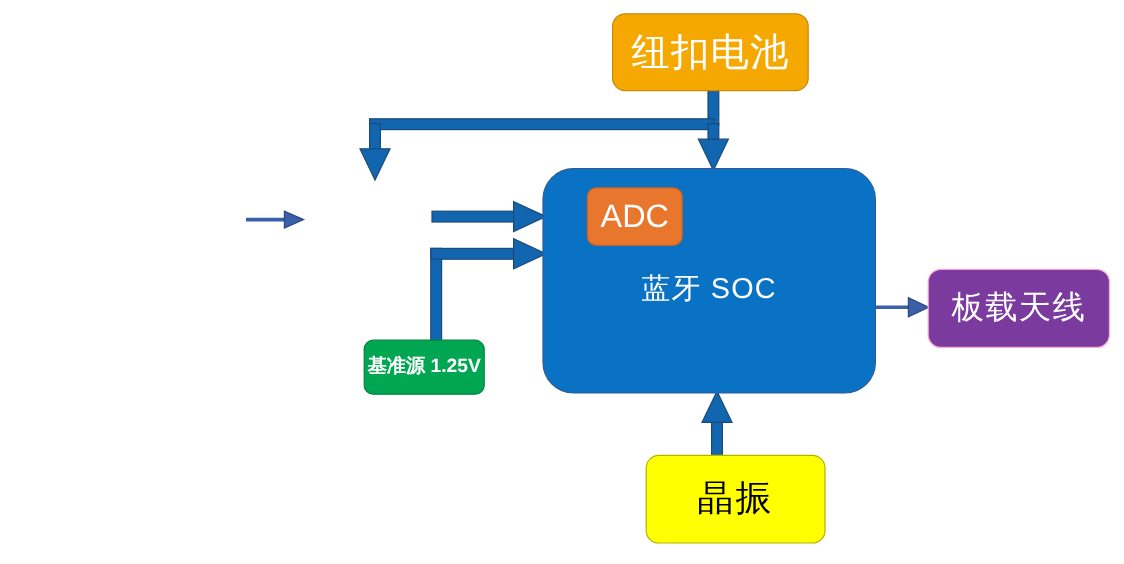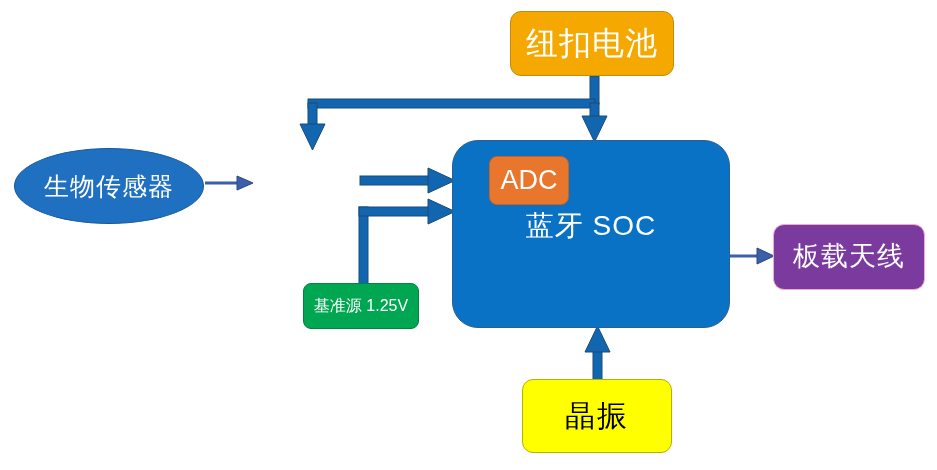--- a/index.html
+++ b/index.html
@@ -110,58 +110,59 @@
     border: 1px solid #c76224;
     color: #ffffff;
     font-size: 27px;
     display: flex;
     align-items: center;
     justify-content: center;
   }
   #soc-label {
     position: absolute;
     left: 0;
-    top: 69px;
+    top: 86px;
     width: 100%;
     text-align: center;
     color: #ffffff;
-    font-size: 28px;
+    font-size: 24px;
     letter-spacing: 1px;
   }
 
   
   #vref {
     left: 303px;
     top: 283px;
-    width: 116px;
+    width: 101px;
     height: 46px;
     border-radius: 8px;
     background: #00A651;
     border: 1px solid #00843f;
     color: #ffffff;
     font-size: 16px;
+    font-weight: bold;
   }
 
   
   #antenna {
     left: 773px;
     top: 224px;
     width: 152px;
     height: 66px;
     border-radius: 11px;
     background: #7A3A9E;
     border: 1px solid #f9a8d4;
     color: #ffffff;
     font-size: 27px;
     letter-spacing: 1px;
   }
 
   
   #crystal {
-    left: 522px;
+    left: 538px;
     top: 379px;
     width: 150px;
     height: 74px;
     border-radius: 11px;
     background: #FFFF00;
     border: 1px solid #b3b300;
     color: #000000;
     font-size: 30px;
     letter-spacing: 2px;
   }
@@ -206,23 +207,20 @@
       <rect x="593" y="340" width="9" height="42" fill="#1266AF" stroke="#1b4a7a" stroke-width="1"></rect>
       <polygon points="597.5,326 585,352 610,352" fill="#1266AF" stroke="#1b4a7a" stroke-width="1"></polygon>
     </g>
 
     <g>
       <line x1="730" y1="256" x2="760" y2="256" stroke="#3B5FA8" stroke-width="3"></line>
       <polygon points="774,256 757,248 757,264" fill="#3B5FA8" stroke="#2b4880" stroke-width="1"></polygon>
     </g>
   </svg>
 
-  <div class="node" id="sensor">
-    <span>生物传感器</span>
-  </div>
 
 
   <div class="node" id="battery">
     <span>纽扣电池</span>
   </div>
 
   <div class="node" id="soc">
     <div id="adc">
       <span>ADC</span>
     </div>

